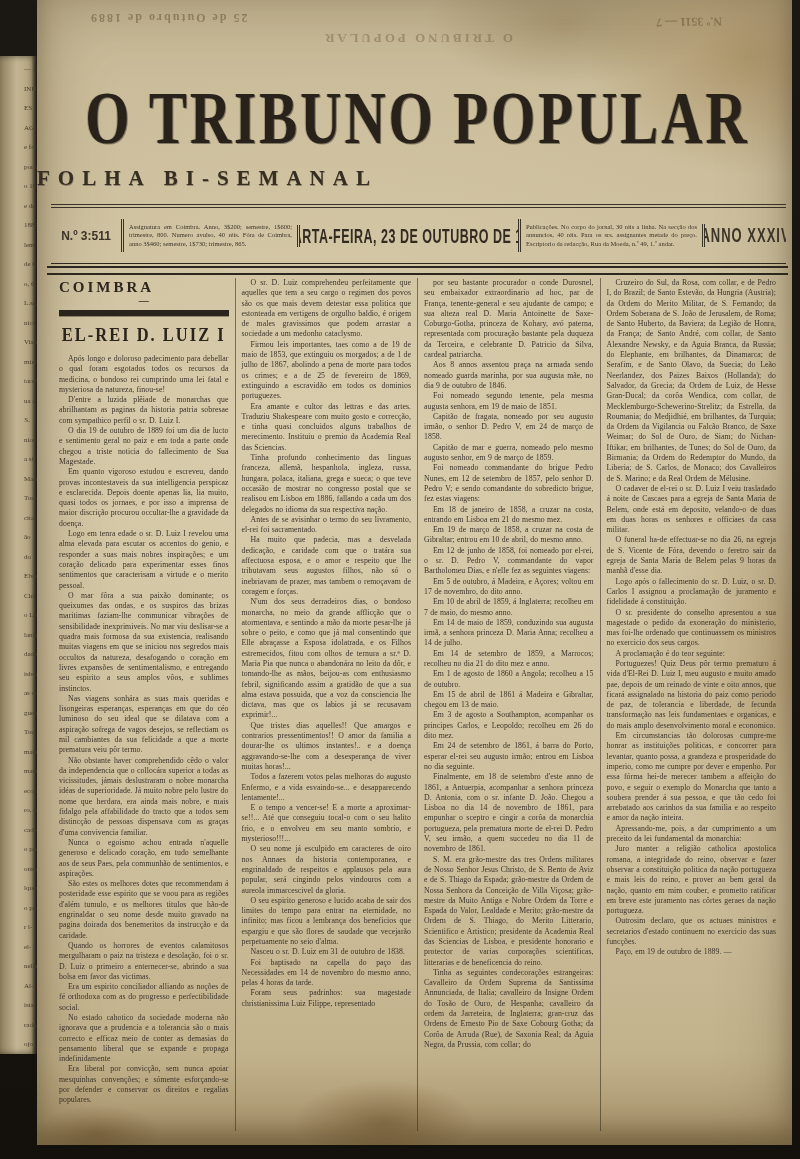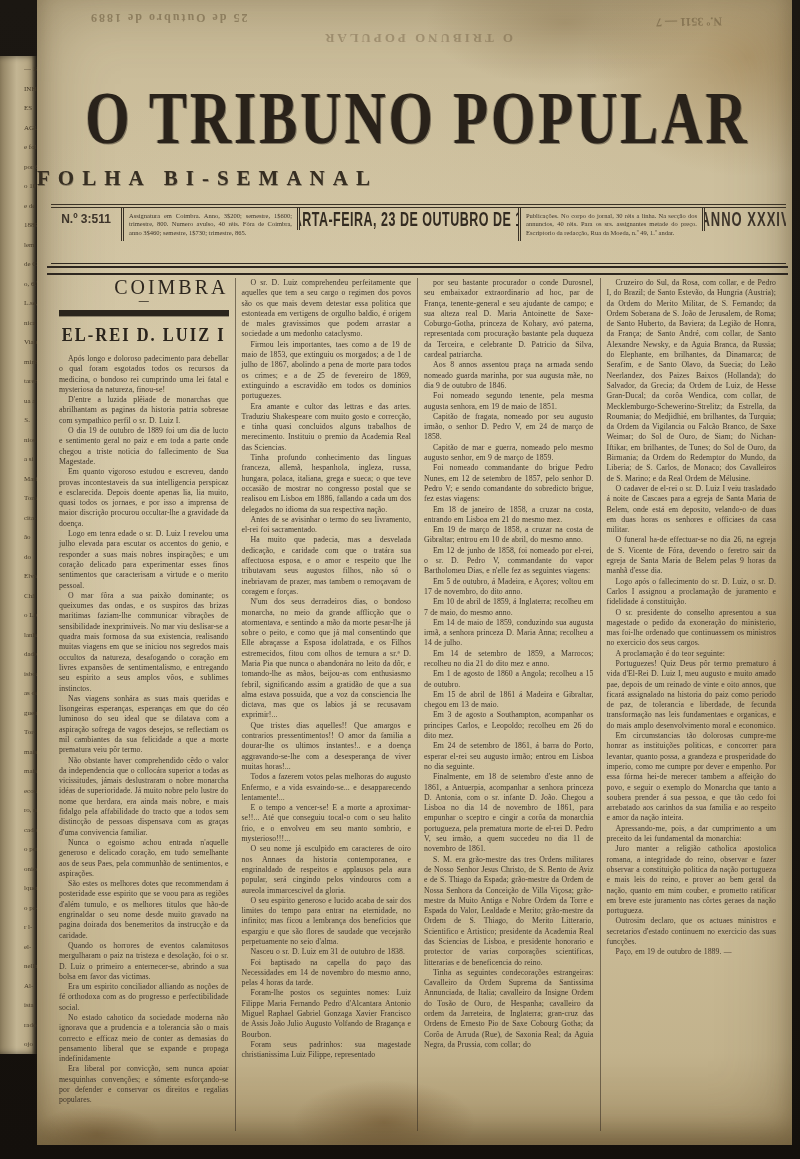--- a/index.html
+++ b/index.html
@@ -47,41 +47,41 @@
   }
   .subtitle{
     position:absolute;top:166px;left:0;right:0;text-align:left;
     font-weight:bold;font-size:21px;letter-spacing:8px;color:#362e22;
     text-shadow:.5px .5px 0 rgba(54,46,34,.4);
   }
   
   .infobar{
     position:absolute;top:204px;left:14px;right:6px;height:60px;
     border-top:4px double #3a3226;border-bottom:1px solid #2e2720;
-    display:flex;align-items:flex-start;color:#3d342a;box-sizing:border-box;
+    display:flex;align-items:center;color:#3d342a;box-sizing:border-box;
   }
   .cell{box-sizing:border-box;padding:4px 5px;overflow:hidden;}
   .cell+.cell{border-left:3px double #3a3226;}
   .c-issue{width:70px;display:flex;align-items:center;justify-content:center;
     font-family:"Liberation Sans",sans-serif;font-weight:bold;font-size:12px;white-space:nowrap;}
   .c-sub{width:176px;font-size:6.5px;line-height:8.4px;text-align:justify;}
   .c-date{flex:1;display:flex;align-items:center;justify-content:center;}
   .c-date span{font-family:"Liberation Sans",sans-serif;font-weight:bold;font-size:12.5px;
     letter-spacing:.5px;transform:scaleY(1.65);white-space:nowrap;color:#332b21;}
   .c-pub{width:184px;font-size:6.5px;line-height:8.4px;text-align:justify;}
   .c-year{width:84px;display:flex;align-items:center;justify-content:center;}
   .c-year span{font-family:"Liberation Sans",sans-serif;font-weight:bold;font-size:13px;
     letter-spacing:1px;transform:scaleY(1.5);white-space:nowrap;}
   .bigrule{position:absolute;top:266px;left:10px;right:4px;height:5px;
     border-top:2px solid #2e2720;border-bottom:2px solid #2e2720;}
   
   .cols{position:absolute;top:278px;left:16px;right:10px;bottom:14px;display:flex;}
   .col{flex:1 1 0;padding:0 6px;overflow:hidden;}
   .col+.col{border-left:1px solid rgba(58,48,36,.6);}
-  .section-head{font-weight:normal;font-size:20px;line-height:17px;text-align:right;
+  .section-head{font-weight:bold;font-size:15px;line-height:17px;text-align:left;
     letter-spacing:3px;color:#2d261e;margin-top:1px;}
   .dash{text-align:center;font-weight:bold;font-size:10px;line-height:9px;color:#2d261e;}
   .mourning-bar{height:6px;background:#2a241c;margin:5px 0 9px;box-shadow:0 1px 0 rgba(42,36,28,.4);}
   .article-title{font-weight:bold;font-size:16.5px;line-height:19px;text-align:center;
     letter-spacing:2px;color:#2a241c;margin:4px 0 10px;transform:scaleY(1.15);}
   .para{
     font-size:7.8px;line-height:10.3px;color:#3c332a;
     text-align:justify;text-indent:9px;margin:0;
     letter-spacing:.05px;word-spacing:.3px;
   }
@@ -171,21 +171,21 @@
       <div class="col">
         <div class="section-head">COIMBRA</div>
         <div class="dash">—</div>
         <div class="mourning-bar"></div>
         <div class="article-title">EL-REI D. LUIZ I</div>
         <div>
             <p class="para">Após longo e doloroso padecimento para debellar o qual foram esgotados todos os recursos da medicina, o bondoso rei cumprindo uma lei fatal e mysteriosa da natureza, finou-se!</p>
             <p class="para">D'entre a luzida plêiade de monarchas que abrilhantam as paginas da historia patria sobresae com sympathico perfil o sr. D. Luiz I.</p>
             <p class="para">O dia 19 de outubro de 1889 foi um dia de lucto e sentimento geral no paiz e em toda a parte onde chegou a triste noticia do fallecimento de Sua Magestade.</p>
             <p class="para">Em quanto vigoroso estudou e escreveu, dando provas incontestaveis da sua intelligencia perspicaz e esclarecida. Depois doente apenas lia, lia muito, quasi todos os jornaes, e por isso a imprensa de maior discrição procurou occultar-lhe a gravidade da doença.</p>
-            <p class="para">Logo em tenra edade o sr. D. Luiz I revelou uma julho elevada para escutar os accentos do genio, e responder a suas mais nobres inspirações; e um coração delicado para experimentar esses finos sentimentos que caracterisam a virtude e o merito pessoal.</p>
+            <p class="para">Logo em tenra edade o sr. D. Luiz I revelou uma alma elevada para escutar os accentos do genio, e responder a suas mais nobres inspirações; e um coração delicado para experimentar esses finos sentimentos que caracterisam a virtude e o merito pessoal.</p>
             <p class="para">O mar fôra a sua paixão dominante; os queixumes das ondas, e os suspiros das brizas maritimas faziam-lhe communicar vibrações de sensibilidade inexprimiveis. No mar viu deslisar-se a quadra mais formosa da sua existencia, realisando muitas viagens em que se iniciou nos segredos mais occultos da natureza, desafogando o coração em livres expansões de sentimentalismo, e entregando seu espirito a seus amplos vôos, e sublimes instinctos.</p>
             <p class="para">Nas viagens sonhára as suas mais queridas e lisongeiras esperanças, esperanças em que do céo luminoso do seu ideal que se dilatava com a aspiração sofrega de vagos desejos, se reflectiam os mil cambiantes da sua felicidade a que a morte prematura veiu pôr termo.</p>
             <p class="para">Não obstante haver comprehendido cêdo o valor da independencia que o collocára superior a todas as vicissitudes, jámais deslustraram o nobre monarcha idéas de superioridade. Já muito nobre pelo lustre do nome que herdara, era ainda mais nobre, e mais fidalgo pela affabilidade do tracto que a todos sem distincção de pessoas dispensava com as graças d'uma convivencia familiar.</p>
             <p class="para">Nunca o egoismo achou entrada n'aquelle generoso e delicado coração, em tudo semelhante aos de seus Paes, pela communhão de sentimentos, e aspirações.</p>
             <p class="para">São estes os melhores dotes que recommendam á posteridade esse espirito que se voou para as regiões d'além tumulo, e os melhores titulos que hão-de engrinaldar o seu nome desde muito gravado na pagina doirada dos benemeritos da instrucção e da caridade.</p>
             <p class="para">Quando os horrores de eventos calamitosos mergulharam o paiz na tristeza e desolação, foi o sr. D. Luiz o primeiro a enternecer-se, abrindo a sua bolsa em favor das victimas.</p>
             <p class="para">Era um espirito conciliador alliando as noções de fé orthodoxa com as do progresso e perfectibilidade social.</p>
             <p class="para">No estado cahotico da sociedade moderna não ignorava que a prudencia e a tolerancia são o mais correcto e efficaz meio de conter as demasias do pensamento liberal que se expande e propaga indefinidamente</p>
             <p class="para">Era liberal por convicção, sem nunca apoiar mesquinhas convenções; e sómente esforçando-se por defender e conservar os direitos e regalias populares.</p>
           </div>
@@ -199,21 +199,20 @@
             <p class="para">Antes de se avisinhar o termo do seu livramento, el-rei foi sacramentado.</p>
             <p class="para">Ha muito que padecia, mas a desvelada dedicação, e caridade com que o tratára sua affectuosa esposa, e o amor e respeito que lhe tributavam seus augustos filhos, não só o inebriavam de prazer, mas tambem o remoçavam de coragem e forças.</p>
             <p class="para">N'um dos seus derradeiros dias, o bondoso monarcha, no meio da grande afflicção que o atormentava, e sentindo a mão da morte pesar-lhe já sobre o peito, e como que já mal consentindo que Elle abraçasse a Esposa idolatrada, e os Filhos estremecidos, fitou com olhos de ternura a sr.ª D. Maria Pia que nunca o abandonára no leito da dôr, e tomando-lhe as mãos, beijou-as com enthusiasmo febril, significando assim a gratidão de que a sua alma estava possuida, que a voz da consciencia lhe dictava, mas que os labios já se recusavam exprimir!...</p>
             <p class="para">Que tristes dias aquelles!! Que amargos e contrarios pressentimentos!! O amor da familia a dourar-lhe os ultimos instantes!.. e a doença aggravando-se-lhe com a desesperança de viver muitas horas!...</p>
             <p class="para">Todos a fazerem votos pelas melhoras do augusto Enfermo, e a vida esvaindo-se... e desapparecendo lentamente!...</p>
             <p class="para">E o tempo a vencer-se! E a morte a aproximar-se!!... Até que conseguiu tocal-o com o seu halito frio, e o envolveu em seu manto sombrio, e mysterioso!!!...</p>
             <p class="para">O seu nome já esculpido em caracteres de oiro nos Annaes da historia contemporanea, e engrinaldado de respeitos e applausos pela aura popular, será cingindo pelos vindouros com a aureola immarcescivel da gloria.</p>
             <p class="para">O seu espirito generoso e lucido acaba de sair dos limites do tempo para entrar na eternidade, no infinito; mas ficou a lembrança dos beneficios que espargiu e que são flores de saudade que vecejarão perpetuamente no seio d'alma.</p>
             <p class="para">Nasceu o sr. D. Luiz em 31 de outubro de 1838.</p>
             <p class="para">Foi baptisado na capella do paço das Necessidades em 14 de novembro do mesmo anno, pelas 4 horas da tarde.</p>
-            <p class="para">Foram-lhe postos os seguintes nomes: Luiz Filippe Maria Fernando Pedro d'Alcantara Antonio Miguel Raphael Gabriel Gonzaga Xavier Francisco de Assis João Julio Augusto Volfando de Bragança e Bourbon.</p>
             <p class="para">Foram seus padrinhos: sua magestade christianissima Luiz Filippe, representado</p>
           </div>
       </div>
       <div class="col">
         <div>
             <p class="para">por seu bastante procurador o conde Durosnel, seu embaixador extraordinario ad hoc, par de França, tenente-general e seu ajudante de campo; e sua alteza real D. Maria Antoinette de Saxe-Coburgo-Gotha, princeza de Kohary, avó paterna, representada com procuração bastante pela duqueza da Terceira, e celebrante D. Patricio da Silva, cardeal patriarcha.</p>
             <p class="para">Aos 8 annos assentou praça na armada sendo nomeado guarda marinha, por sua augusta mãe, no dia 9 de outubro de 1846.</p>
             <p class="para">Foi nomeado segundo tenente, pela mesma augusta senhora, em 19 de maio de 1851.</p>
             <p class="para">Capitão de fragata, nomeado por seu augusto irmão, o senhor D. Pedro V, em 24 de março de 1858.</p>
             <p class="para">Capitão de mar e guerra, nomeado pelo mesmo augusto senhor, em 9 de março de 1859.</p>

